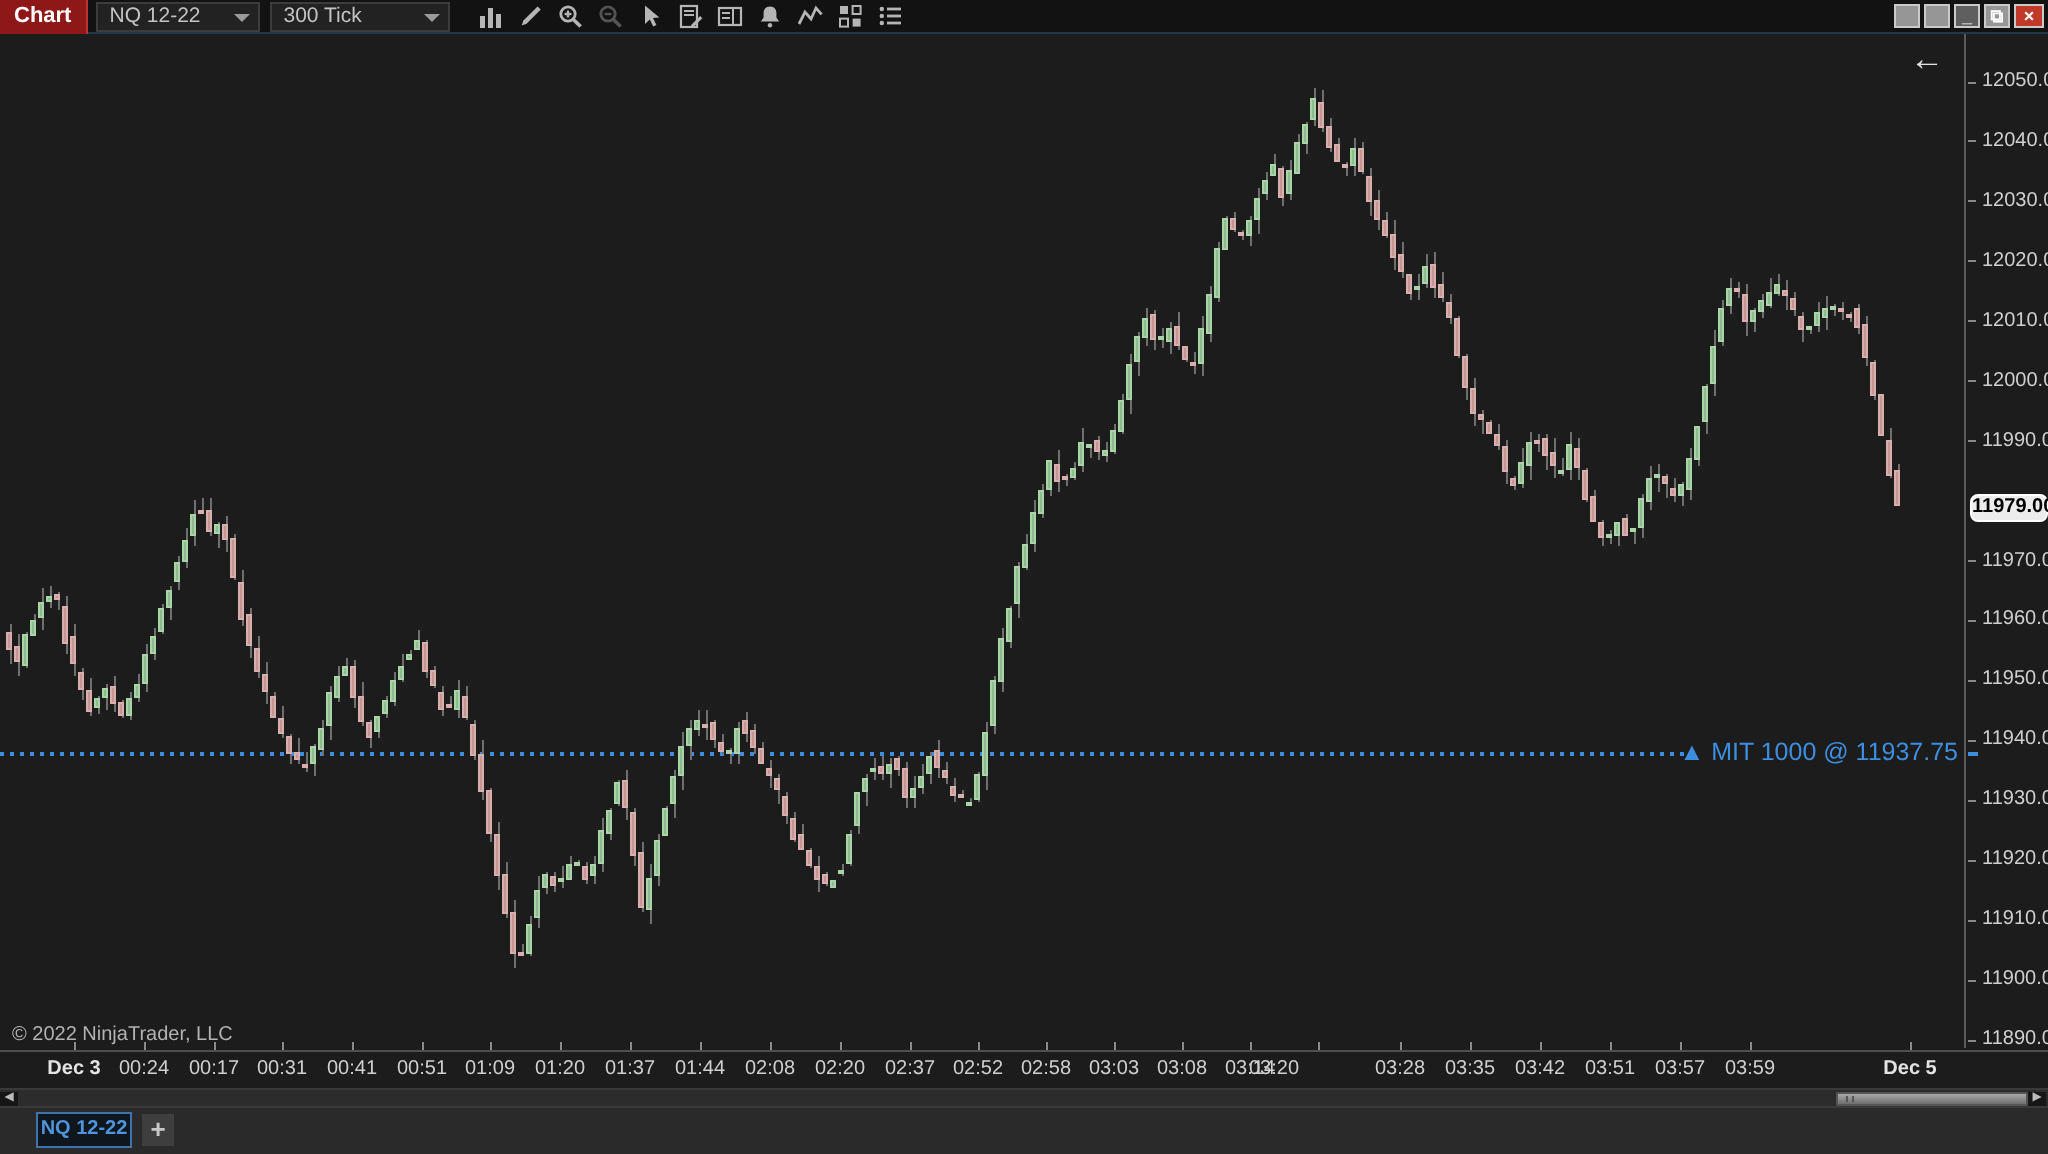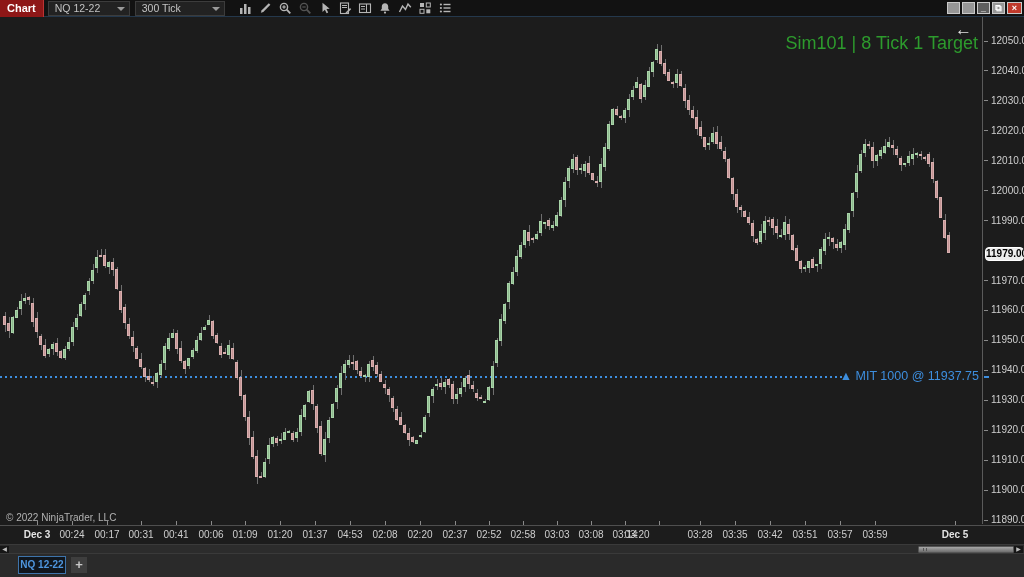--- a/index.html
+++ b/index.html
@@ -169,21 +169,20 @@
     <div class="winbtns" id="winbtns">
         <div class="winbtn"></div>
         <div class="winbtn"></div>
         <div class="winbtn dark">_</div>
         <div class="winbtn">⧉</div>
         <div class="winbtn close">×</div>
       </div>
   </div>
 
   <div class="plot" id="plot">
-    <div class="account-banner">Sim101  |  8 Tick 1 Target</div>
     <div class="back-arrow">←</div>
     <div class="mit-line" id="mitline" style="top: 359.077px; width: 845px;"></div>
     <div class="mit-label" style="top: 352.077px;">▲ MIT 1000 @ 11937.75</div>
     <div id="candles">
         <div class="candle-wick" style="left:5px;top:295.2px;height:19.8px"></div>
         <div class="candle-body dn" style="left:3px;top:299.1px;height:8.8px"></div>
         <div class="candle-wick" style="left:9px;top:300.1px;height:20.8px"></div>
         <div class="candle-body dn" style="left:7px;top:306.3px;height:8.0px"></div>
         <div class="candle-wick" style="left:13px;top:298.6px;height:18.8px"></div>
         <div class="candle-body up" style="left:11px;top:300.1px;height:15.9px"></div>
@@ -700,29 +699,29 @@
       <div class="xlab bold" style="left: 37px;">Dec 3</div>
       <div class="xtick" style="left: 37px; top: -5px; position: absolute;"></div>
       <div class="xlab" style="left: 72px;">00:24</div>
       <div class="xtick" style="left: 72px; top: -5px; position: absolute;"></div>
       <div class="xlab" style="left: 107px;">00:17</div>
       <div class="xtick" style="left: 107px; top: -5px; position: absolute;"></div>
       <div class="xlab" style="left: 141px;">00:31</div>
       <div class="xtick" style="left: 141px; top: -5px; position: absolute;"></div>
       <div class="xlab" style="left: 176px;">00:41</div>
       <div class="xtick" style="left: 176px; top: -5px; position: absolute;"></div>
-      <div class="xlab" style="left: 211px;">00:06</div>
+      <div class="xlab" style="left: 211px;">00:51</div>
       <div class="xtick" style="left: 211px; top: -5px; position: absolute;"></div>
       <div class="xlab" style="left: 245px;">01:09</div>
       <div class="xtick" style="left: 245px; top: -5px; position: absolute;"></div>
       <div class="xlab" style="left: 280px;">01:20</div>
       <div class="xtick" style="left: 280px; top: -5px; position: absolute;"></div>
       <div class="xlab" style="left: 315px;">01:37</div>
       <div class="xtick" style="left: 315px; top: -5px; position: absolute;"></div>
-      <div class="xlab" style="left: 350px;">04:53</div>
+      <div class="xlab" style="left: 350px;">01:44</div>
       <div class="xtick" style="left: 350px; top: -5px; position: absolute;"></div>
       <div class="xlab" style="left: 385px;">02:08</div>
       <div class="xtick" style="left: 385px; top: -5px; position: absolute;"></div>
       <div class="xlab" style="left: 420px;">02:20</div>
       <div class="xtick" style="left: 420px; top: -5px; position: absolute;"></div>
       <div class="xlab" style="left: 455px;">02:37</div>
       <div class="xtick" style="left: 455px; top: -5px; position: absolute;"></div>
       <div class="xlab" style="left: 489px;">02:52</div>
       <div class="xtick" style="left: 489px; top: -5px; position: absolute;"></div>
       <div class="xlab" style="left: 523px;">02:58</div>

